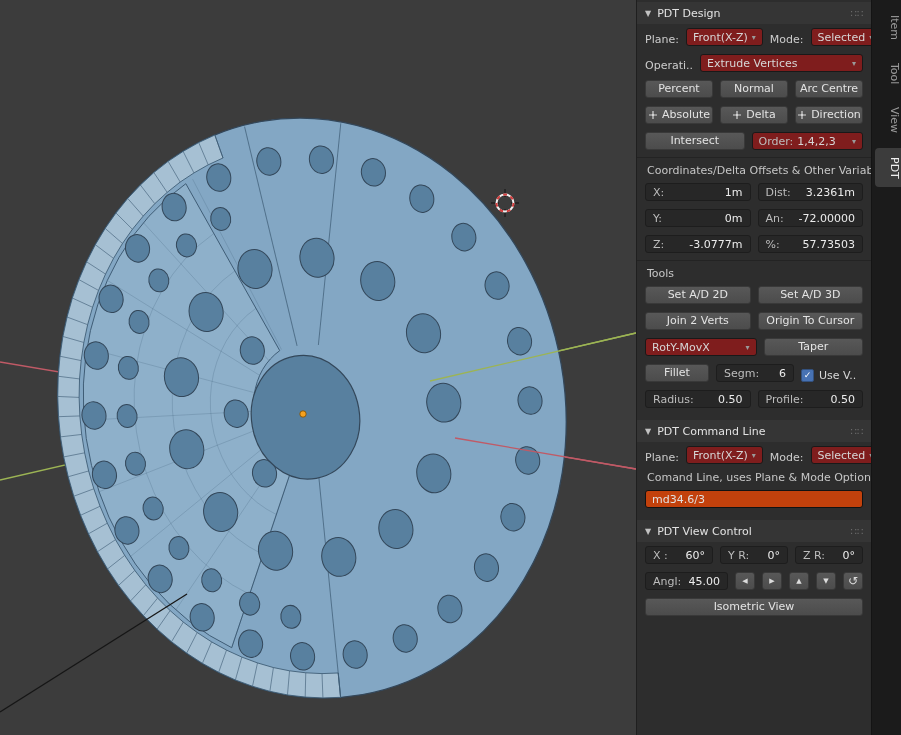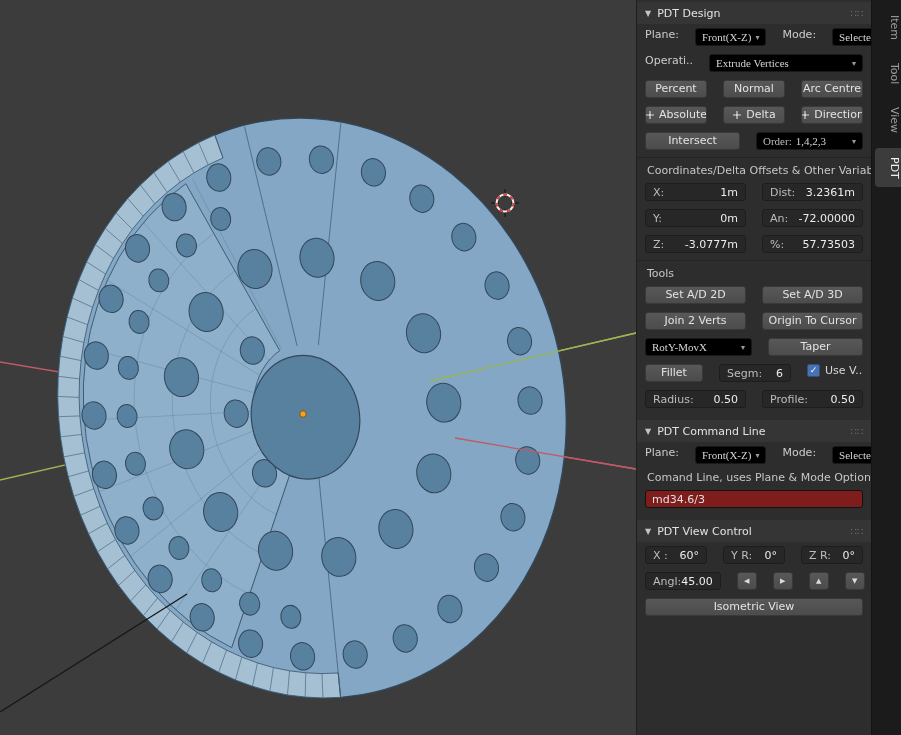--- a/index.html
+++ b/index.html
@@ -11,47 +11,47 @@
   .viewport svg{display:block;}
   
   .sidebar{position:absolute;left:636px;top:0;width:235px;height:735px;background:#2d2d2d;
            border-left:1px solid #1f1f1f;box-sizing:border-box;overflow:hidden;}
   .hdr{display:flex;align-items:center;gap:6px;height:22px;background:#353535;
        padding:0 8px;color:#e2e2e2;margin-top:2px;}
   .hdr.gap{margin-top:8px;}
   .tri{font-size:8px;color:#c2c2c2;}
   .ttl{flex:1;white-space:nowrap;overflow:hidden;}
   .grip{color:#6e6e6e;font-size:10px;letter-spacing:0px;}
-  .row{display:flex;align-items:flex-start;gap:16px;padding:4px 8px 4px 8px;}
+  .row{display:flex;align-items:flex-end;gap:7px;padding:4px 8px 4px 8px;}
   .row.tight{padding-top:3px;padding-bottom:3px;}
   .sb-label{white-space:nowrap;color:#cccccc;}
   .btn{flex:1;height:18px;line-height:18px;text-align:center;color:#e3e3e3;
        background:linear-gradient(180deg,#585858,#4c4c4c);border:1px solid #393939;border-radius:3px;
        white-space:nowrap;overflow:hidden;text-overflow:ellipsis;cursor:pointer;
        display:flex;align-items:center;justify-content:center;gap:4px;box-sizing:border-box;}
-  .dd{flex:1;height:18px;background:#000000;border:1px solid #191919;border-radius:3px;
-      display:flex;align-items:center;gap:4px;padding:0 6px;box-sizing:border-box;cursor:pointer;font-family:Liberation Serif, serif;}
+  .dd{flex:1;height:18px;background:#7f1d1d;border:1px solid #191919;border-radius:3px;
+      display:flex;align-items:center;gap:4px;padding:0 6px;box-sizing:border-box;cursor:pointer;}
   .ddv{flex:1;white-space:nowrap;overflow:hidden;text-overflow:ellipsis;color:#d6d6d6;}
   .ddl{color:#bdbdbd;white-space:nowrap;}
   .car{font-size:8px;color:#9a9a9a;}
   .fld{flex:1;height:18px;background:#272727;border:1px solid #1d1d1d;border-radius:3px;
        display:flex;align-items:center;justify-content:space-between;padding:0 7px;
        box-sizing:border-box;cursor:ew-resize;}
   .fl{color:#bdbdbd;white-space:nowrap;}
   .fv{color:#ececec;white-space:nowrap;}
   .chk{flex:1;display:flex;align-items:center;gap:5px;cursor:pointer;white-space:nowrap;overflow:hidden;}
   .box{width:11px;height:11px;background:#3a3a3a;border:1px solid #232323;border-radius:2px;
        flex:0 0 auto;display:flex;align-items:center;justify-content:center;
        font-size:9px;color:#ffffff;line-height:1;}
   .box.on{background:#4772b3;border-color:#33517e;}
   .chkl{white-space:nowrap;overflow:hidden;text-overflow:ellipsis;}
   .sep{height:1px;background:#232323;margin:3px 0 3px 0;}
   .shdr{padding:3px 10px 2px 10px;color:#c6c6c6;white-space:nowrap;overflow:hidden;}
   .note{padding:3px 10px 2px 10px;color:#c6c6c6;white-space:nowrap;overflow:hidden;}
-  .cmd-input{flex:1;height:18px;background:#7f1d1d;border:1px solid #121212;border-radius:3px;
+  .cmd-input{flex:1;height:18px;background:#c2410c;border:1px solid #121212;border-radius:3px;
        color:#e0e0e0;font-family:"DejaVu Sans",sans-serif;font-size:11px;padding:0 6px;box-sizing:border-box;}
   .sq{flex:0 0 20px;width:20px;height:18px;display:flex;align-items:center;justify-content:center;
       background:linear-gradient(180deg,#585858,#4c4c4c);border:1px solid #393939;border-radius:3px;
       cursor:pointer;box-sizing:border-box;}
   .sq .ar{font-size:7px;color:#dcdcdc;}
   .sq .orb{font-size:12px;color:#dcdcdc;line-height:1;}
   .axicon{width:10px;height:10px;flex:0 0 auto;}
   
   .tabstrip{position:absolute;left:871px;top:0;width:30px;height:735px;background:#1b1b1b;
             border-left:1px solid #141414;box-sizing:border-box;display:flex;flex-direction:column;

